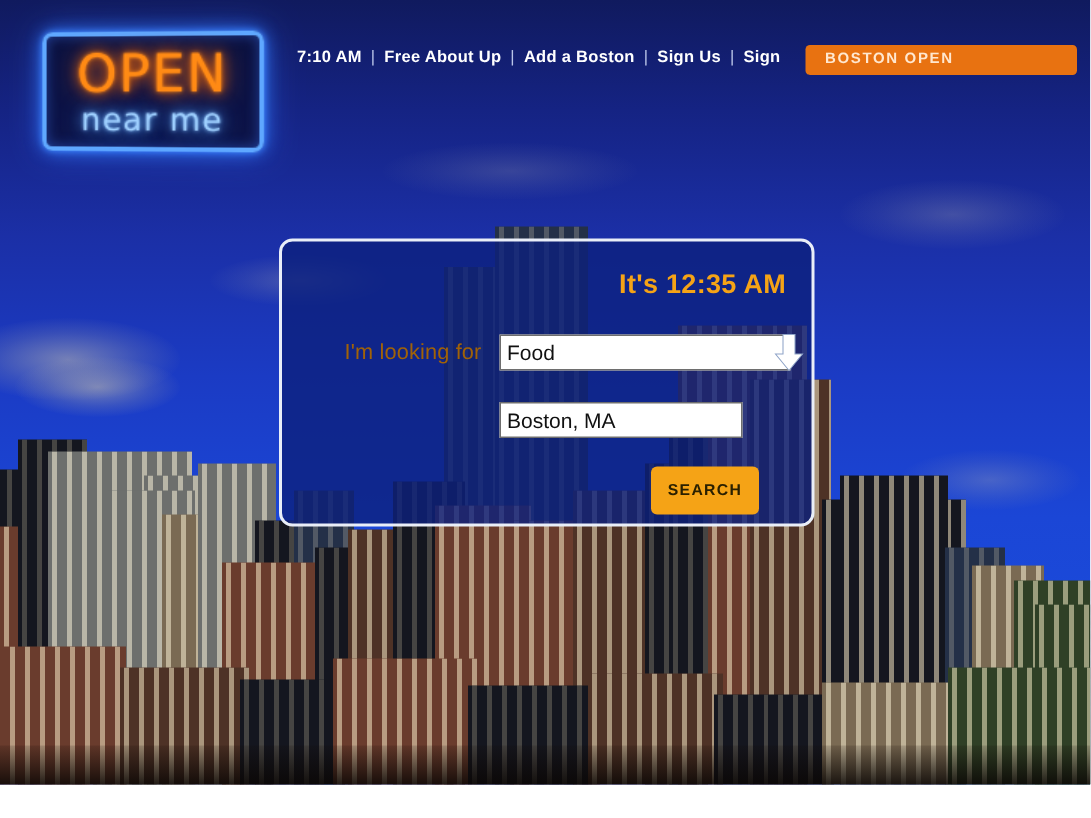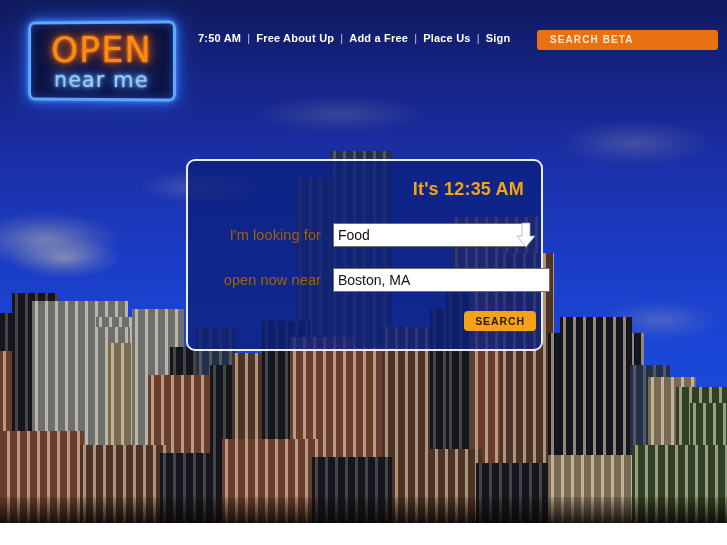--- a/index.html
+++ b/index.html
@@ -199,41 +199,41 @@
     width: 133px;
     text-align: right;
     color: #a16207;
     font-size: 14.5px;
     line-height: 24px;
     letter-spacing: .1px;
   }
   .field {
     position: absolute;
     left: 145px; top: 0;
-    width: 217px; height: 24px;
+    width: 162px; height: 24px;
     background: #ffffff;
     border: 1px solid #6e6e6e;
     color: #111111;
     font-size: 14px;
     line-height: 22px;
     padding: 0 4px;
     font-family: "Liberation Sans", sans-serif;
     outline: none;
   }
   .field.select-field { width: 194px; }
   .dropdown-arrow {
     position: absolute;
     left: 328px; top: -2px;
     width: 20px; height: 28px;
     cursor: pointer;
   }
   .search-btn {
     position: absolute;
-    right: 5px; top: 150px;
-    width: 72px; height: 20px;
+    right: 35px; top: 150px;
+    width: 72px; height: 32px;
     background: #f5a316;
     border: none;
     border-radius: 4px;
     color: #2a2000;
     font-size: 10.5px;
     font-weight: bold;
     letter-spacing: .9px;
     cursor: pointer;
     font-family: "Liberation Sans", sans-serif;
   }
@@ -308,40 +308,39 @@
     </div>
   </div>
 
   <div class="header">
 
     <div class="logo">
       <div class="logo-open">OPEN</div>
       <div class="logo-near">near me</div>
     </div>
 
-    <div class="nav"><span class="navtime">7:50 AM</span><span class="sep">|</span><a href="#">Free About Up</a><span class="sep">|</span><a href="#">Add a Free</a><span class="sep">|</span><a href="#">Place Us</a><span class="sep">|</span><a href="#">Sign</a></div>
-
-    <div class="beta-bar">SEARCH BETA</div>
+    <div class="nav"><span class="navtime">7:10 AM</span><span class="sep">|</span><a href="#">Free About Up</a><span class="sep">|</span><a href="#">Add a Boston</a><span class="sep">|</span><a href="#">Sign Us</a><span class="sep">|</span><a href="#">Sign</a></div>
+
+    <div class="beta-bar">BOSTON OPEN</div>
   </div>
 
   <div class="panel">
 
     <div class="its-time">It's 12:35 AM</div>
 
     <div class="row r1">
       <div class="row-label">I'm looking for</div>
       <input class="field select-field" type="text" value="Food" style="">
       <span class="dropdown-arrow">
         <svg width="20" height="28" viewBox="0 0 20 28" aria-hidden="true">
           <polygon points="6,2 14,2 14,15 19,15 10,26 1,15 6,15" fill="#ffffff" stroke="#8fa4c8" stroke-width="0.7"></polygon>
         </svg>
       </span>
     </div>
 
     <div class="row r2">
-      <div class="row-label">open now near</div>
       <input class="field" type="text" value="Boston, MA" style="">
     </div>
 
     <button class="search-btn">SEARCH</button>
   </div>
 
 </div>
 
 </body></html>

